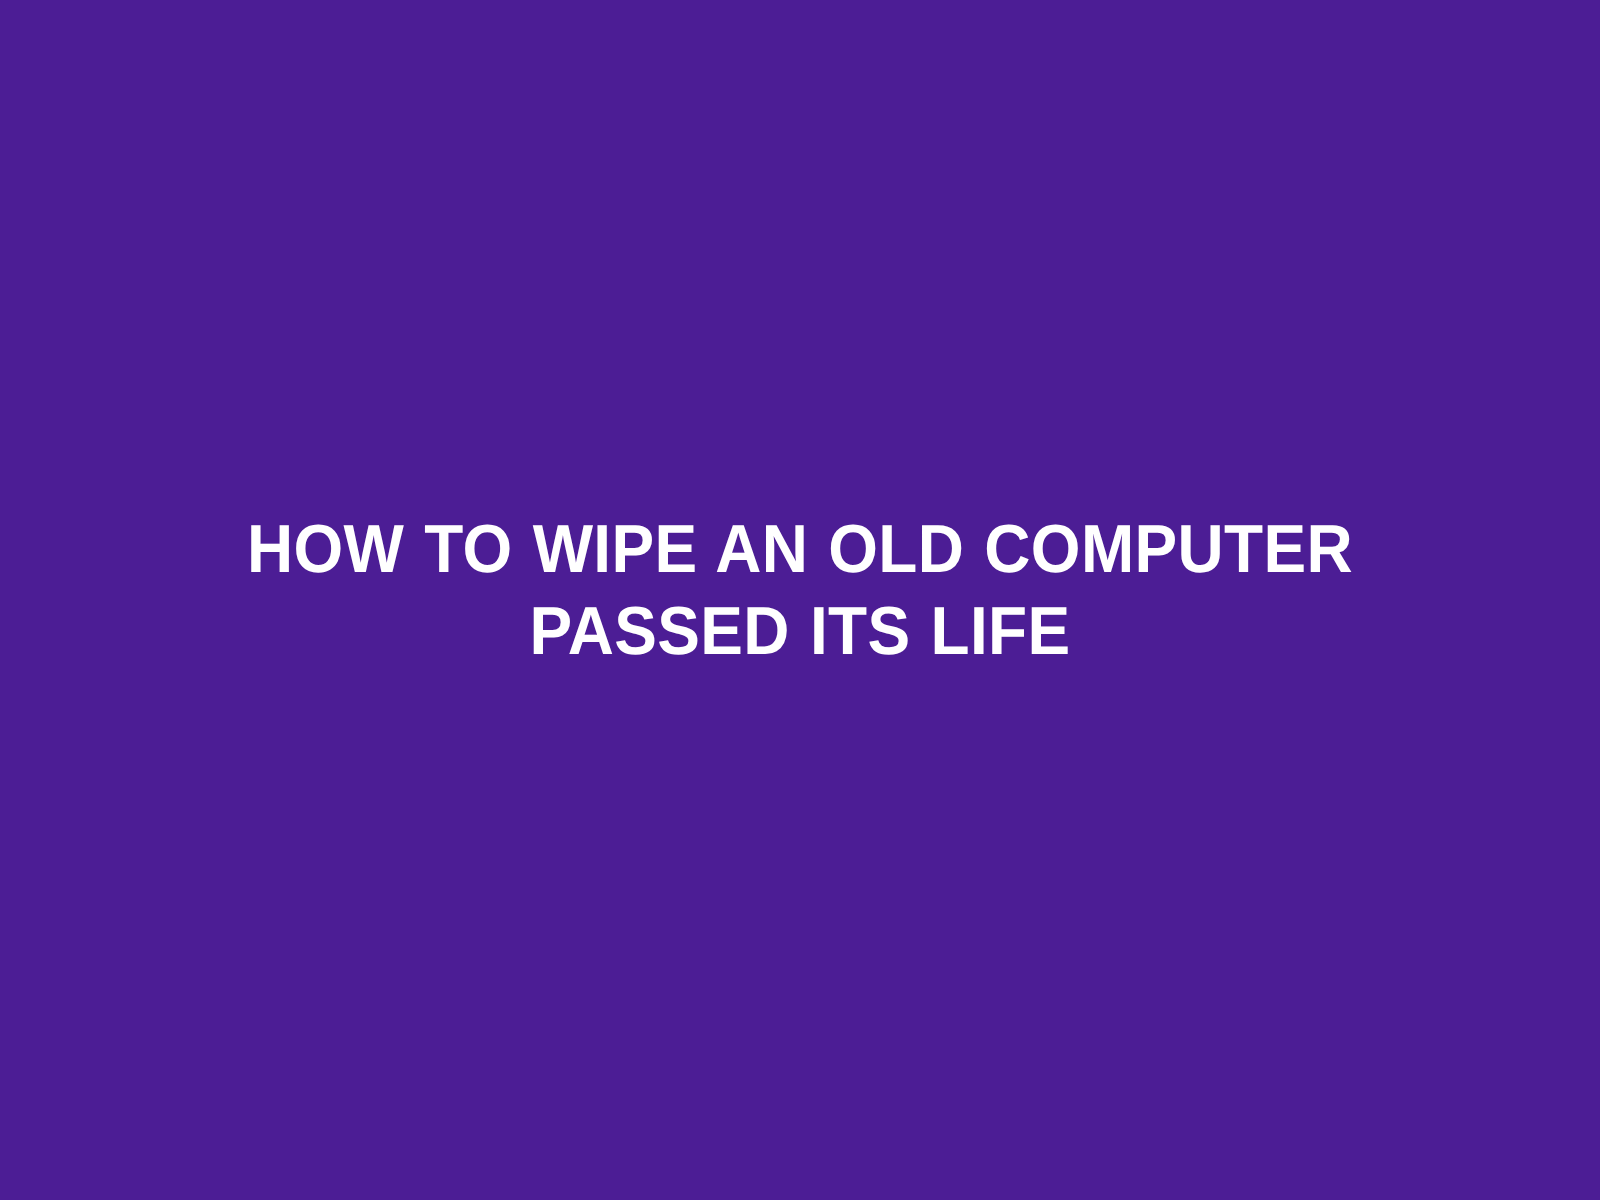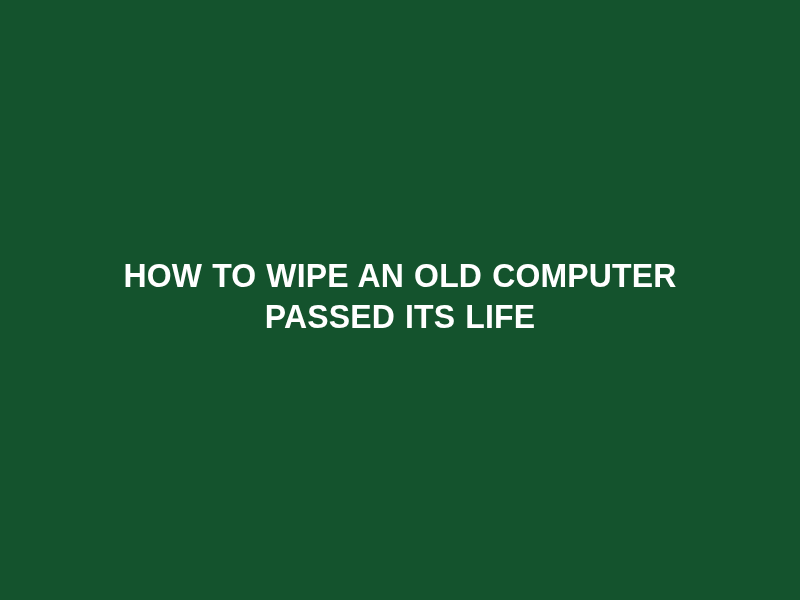--- a/index.html
+++ b/index.html
@@ -48,21 +48,21 @@
     
     transform: scaleX(0.94);
     transform-origin: center center;
     white-space: normal;
     word-spacing: 1px;
   }
 </style>
 </head>
 <body>
 
-<div id="title-card" style="background-color: #14532d;">
+<div id="title-card" style="background-color: #4c1d95;">
 
   <div id="title-block">
 
     <h1 id="heading" style="color: rgb(255, 255, 255); font-size: 34px; line-height: 41px; text-align: center; text-transform: uppercase;">HOW TO WIPE AN OLD COMPUTER PASSED ITS LIFE</h1>
 
   </div>
 
 </div>
 
 </body></html>

